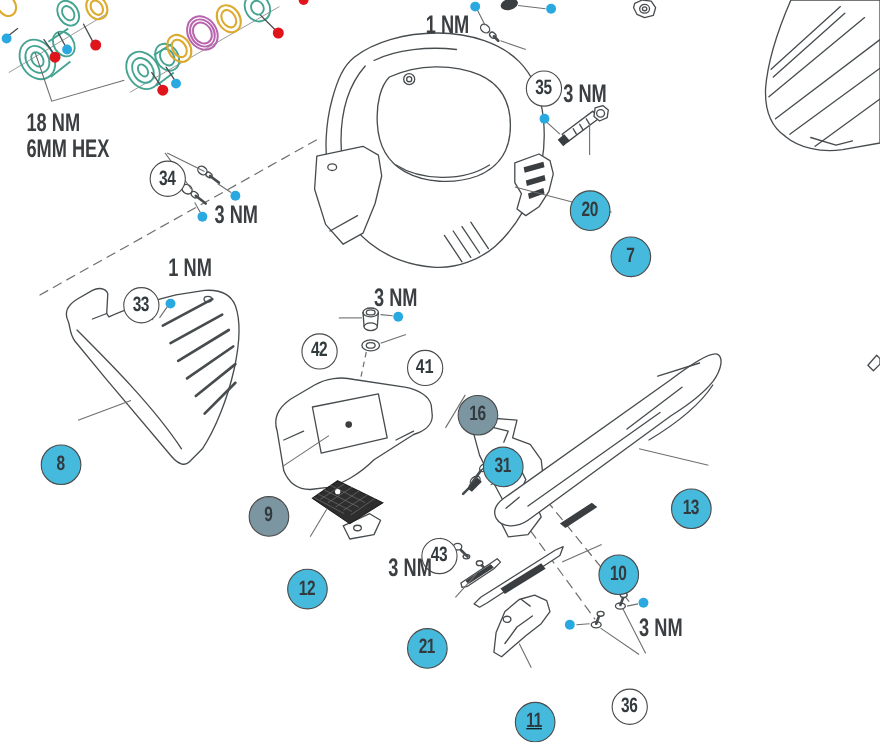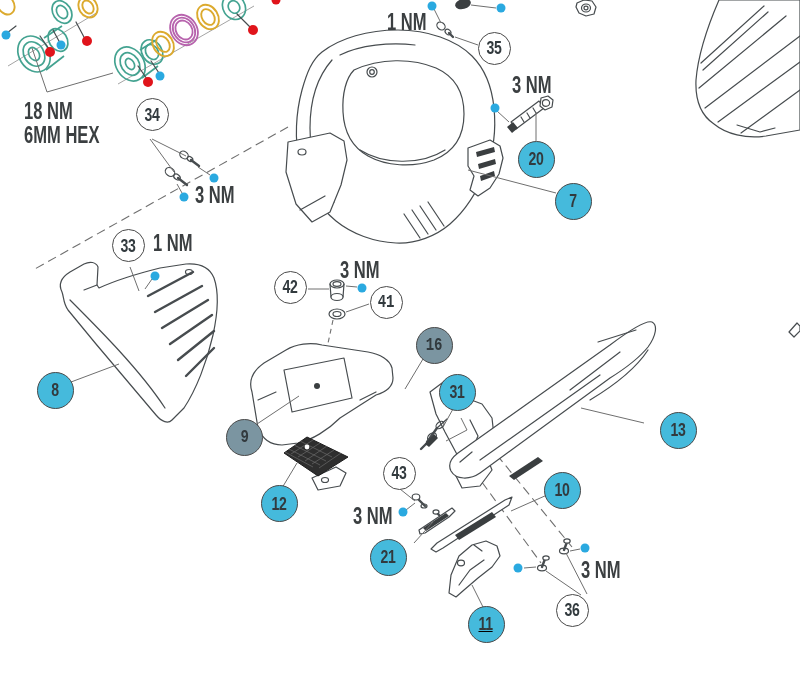--- a/index.html
+++ b/index.html
@@ -1,23 +1,23 @@
 <!DOCTYPE html>
 <html style="--line: #474c4f; --leader: #6f6f6f; --callout-teal: #45badc; --callout-gray: #7b95a1; --callout-border: #4a4a4a; --torque-text: #3b3f41; --dot-blue: #2aa9e0; --dot-red: #e0141b; --part-teal: #44a391; --part-yellow: #dcaa2e; --part-magenta: #b763ad;"><head>
 <meta charset="utf-8">
 <style>
   html,body{margin:0;padding:0;background:#fff;}
   #stage{position:relative;width:800px;height:675px;background:#fff;overflow:hidden;
          font-family:"Liberation Sans",sans-serif;}
   #stage svg{position:absolute;left:0;top:0;}
   .callout{position:absolute;border-radius:50%;display:flex;align-items:center;justify-content:center;
-           box-sizing:border-box;border:1.7px solid var(--callout-border);}
+           box-sizing:border-box;border:1.7px solid var(--callout-border);margin-top:32px;}
   .callout.white{width:33px;height:33px;background:#fff;}
   .callout.teal{width:37px;height:37px;background:var(--callout-teal);}
-  .callout.gray{width:37px;height:37px;background:var(--callout-gray);font-family:Liberation Mono, monospace;}
+  .callout.gray{width:37px;height:37px;background:var(--callout-gray);}
   .callout span{font-size:19px;font-weight:700;color:#323a3e;transform:scaleX(.74);letter-spacing:-.5px;}
   .torque-label{position:absolute;font-size:23px;font-weight:700;color:var(--torque-text);
                 transform:scaleX(.72);transform-origin:0 0;white-space:nowrap;line-height:1;}
   
   .ln{stroke:var(--line);fill:none;stroke-width:1.2;stroke-linejoin:round;stroke-linecap:round;}
   .lnf{stroke:var(--line);fill:#fff;stroke-width:1.2;stroke-linejoin:round;stroke-linecap:round;}
   .thick{stroke:var(--line);fill:none;stroke-width:2.4;stroke-linecap:round;}
   .dk{fill:#3a3e40;stroke:none;}
   .leader{stroke:var(--leader);fill:none;stroke-width:1;}
   .dash{stroke:var(--leader);fill:none;stroke-width:1.1;stroke-dasharray:9 5;}
@@ -273,21 +273,21 @@
     <circle class="dot-blue" cx="501" cy="8" r="4.5"></circle>
     <circle class="dot-blue" cx="495" cy="108" r="4.5"></circle>
     <circle class="dot-blue" cx="362" cy="288" r="4.5"></circle>
     <circle class="dot-blue" cx="403" cy="512" r="4.5"></circle>
     <circle class="dot-blue" cx="518" cy="568" r="4.5"></circle>
     <circle class="dot-blue" cx="585" cy="548" r="4.5"></circle>
   </g>
 </svg>
 
 <div id="callout-layer">
-      <div class="callout white" style="left: 135.5px; top: 98px;">
+      <div class="callout white" style="left: 135.5px; top: 114px;">
         <span>34</span>
       </div>
       <div class="callout white" style="left: 477.5px; top: 31.5px;">
         <span>35</span>
       </div>
       <div class="callout white" style="left: 111.5px; top: 229px;">
         <span>33</span>
       </div>
       <div class="callout white" style="left: 273.5px; top: 270.5px;">
         <span>42</span>
@@ -315,21 +315,21 @@
       </div>
       <div class="callout gray" style="left: 415.5px; top: 326.5px;">
         <span>16</span>
       </div>
       <div class="callout teal" style="left: 260.5px; top: 485px;">
         <span>12</span>
       </div>
       <div class="callout teal" style="left: 438.5px; top: 373.5px;">
         <span>31</span>
       </div>
-      <div class="callout teal" style="left: 660px; top: 411.5px;">
+      <div class="callout teal" style="left: 610px; top: 411.5px;">
         <span>13</span>
       </div>
       <div class="callout teal" style="left: 543.5px; top: 471.5px; justify-content: center;">
         <span>10</span>
       </div>
       <div class="callout teal" style="left: 370px; top: 538.5px;">
         <span>21</span>
       </div>
       <div class="callout teal" style="left: 467.5px; top: 605.5px; text-decoration: underline;">
         <span>11</span>

